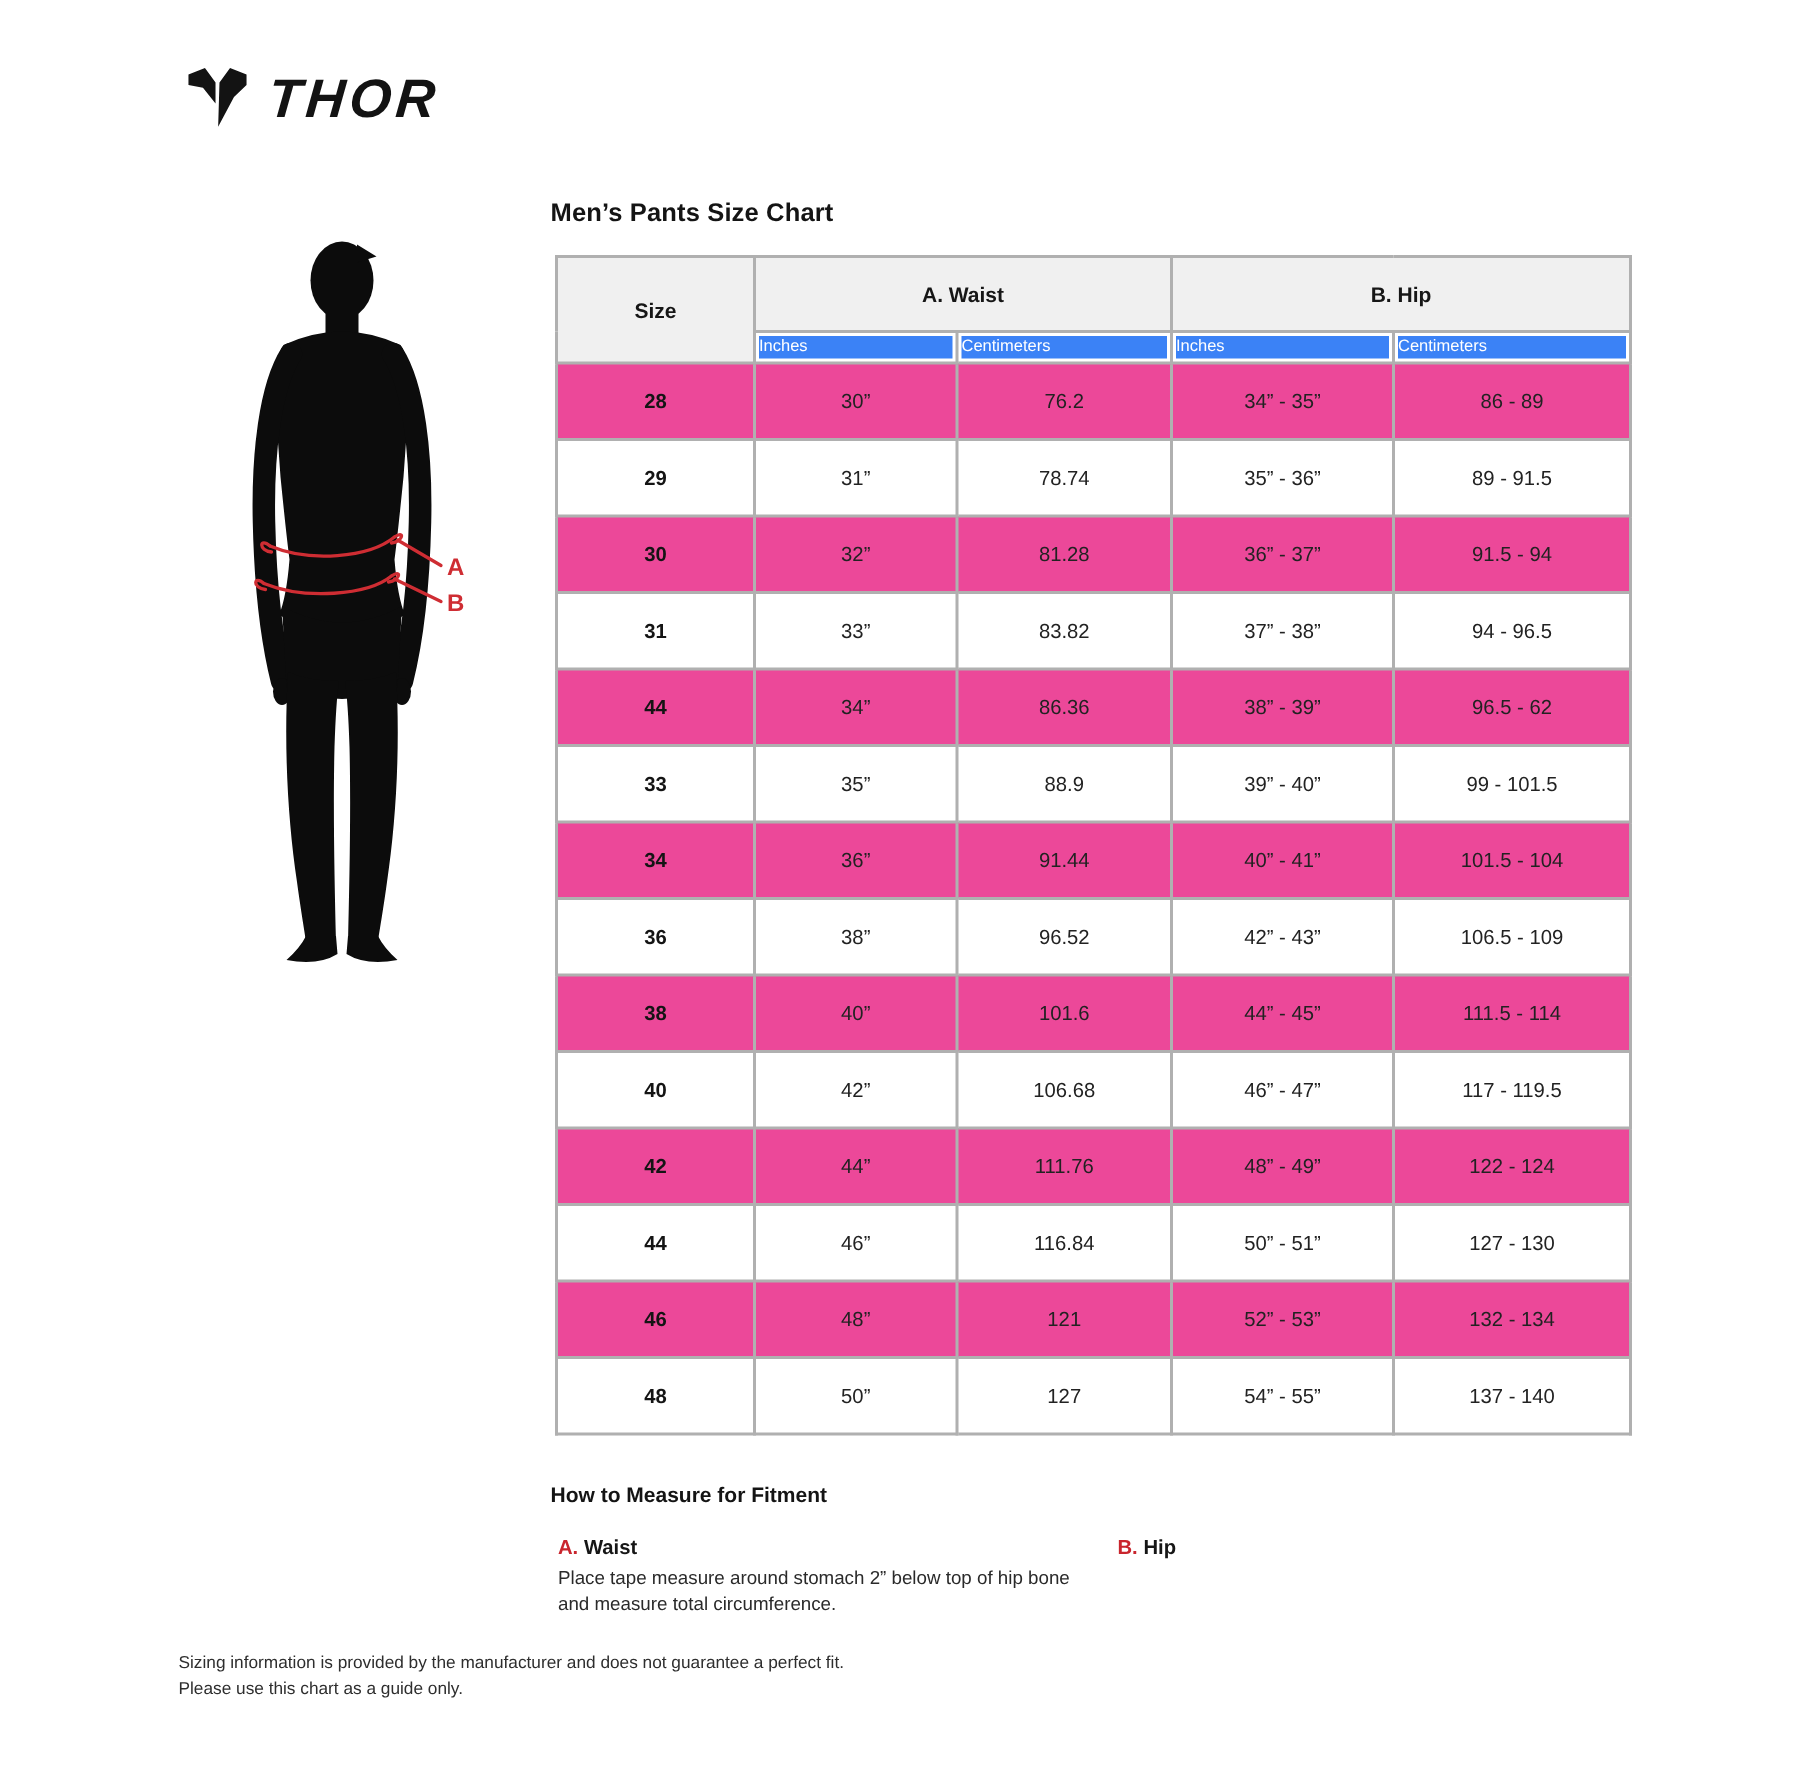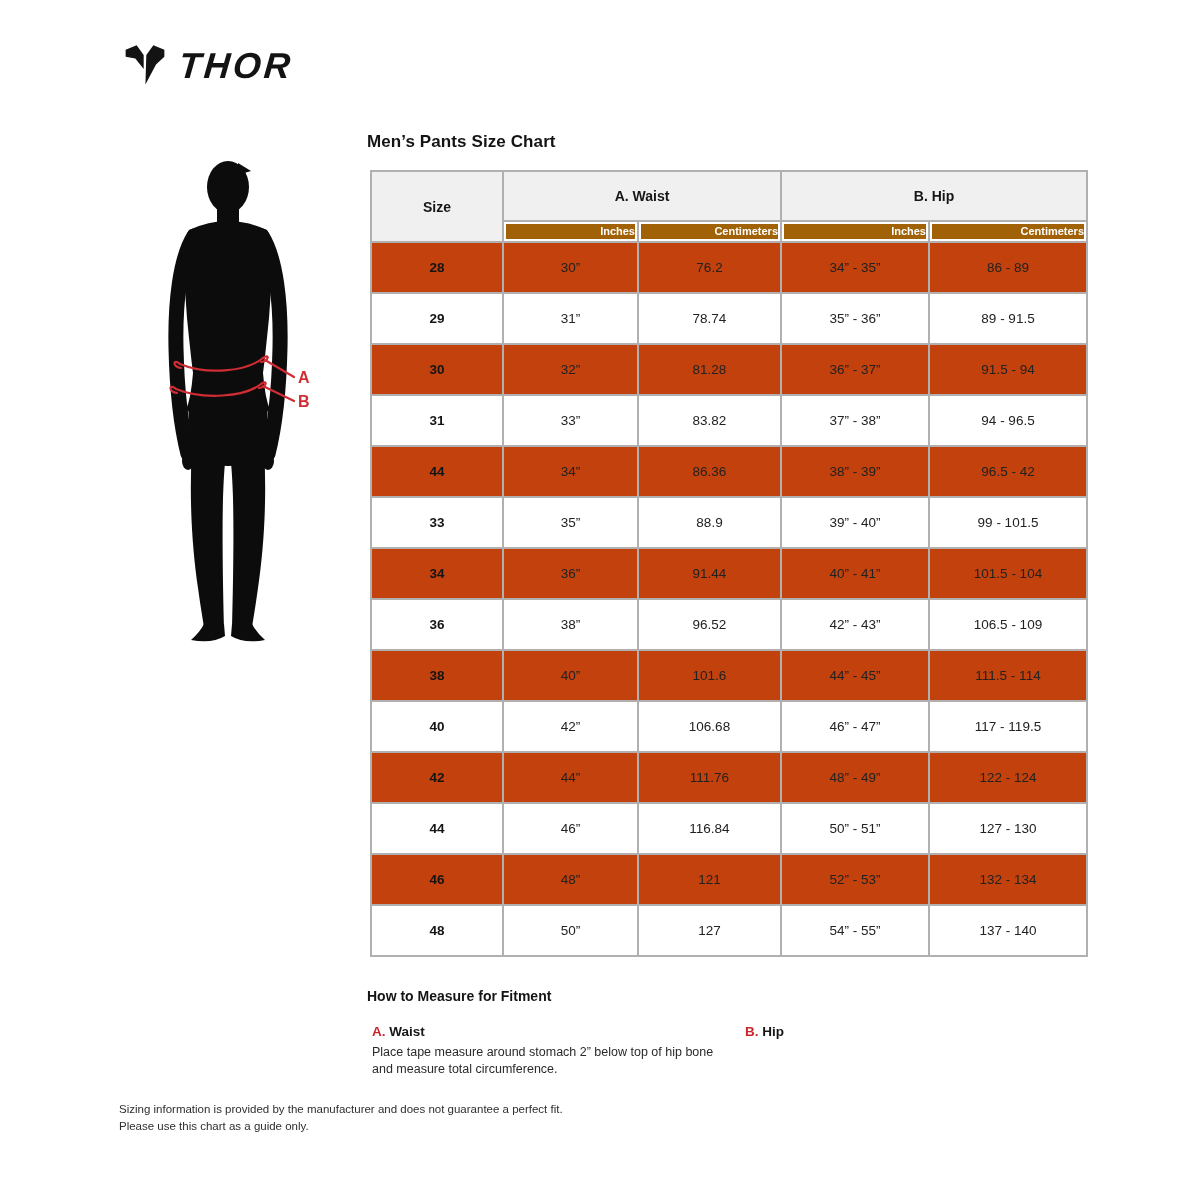--- a/index.html
+++ b/index.html
@@ -45,25 +45,25 @@
   .size-table td {
     border: 2px solid #b0b0b0; text-align: center; vertical-align: middle;
     font-size: 13.5px; color: #222; padding: 0;
   }
   .size-table td.head {
     background: #f0f0f0; font-weight: bold; font-size: 14px; color: #161616;
     height: 50px;
   }
   .size-table tr.sub td { height: 20px; background: #fff; }
   .size-table .bar {
-    margin: 2px; background: #a16207; color: #fff;
-    font-size: 11px; font-weight: bold; line-height: 15px; text-align: right;
+    margin: 2px; background: #3b82f6; color: #fff;
+    font-size: 11px; font-weight: normal; line-height: 15px; text-align: left;
   }
   .size-table tbody td { height: 51px; }
-  .size-table tbody tr.odd td { background: #c2410c; }
+  .size-table tbody tr.odd td { background: #ec4899; }
   .size-table tbody td.size-col { font-weight: bold; color: #141414; }
 
   
   .measure-item { position: absolute; top: 1024px; width: 355px; }
   .measure-item.item-a { left: 372px; }
   .measure-item.item-b { left: 745px; }
   .measure-head { font-size: 13.5px; font-weight: bold; color: #161616; }
   .measure-head .letter { color: #c9252d; }
   .measure-item p {
     margin: 5px 0 0; font-size: 12.5px; line-height: 17px; color: #2a2a2a;
@@ -180,21 +180,21 @@
           <td>33”</td>
           <td>83.82</td>
           <td>37” - 38”</td>
           <td>94 - 96.5</td>
         </tr>
         <tr class="odd">
           <td class="size-col">44</td>
           <td>34”</td>
           <td>86.36</td>
           <td>38” - 39”</td>
-          <td>96.5 - 42</td>
+          <td>96.5 - 62</td>
         </tr>
         <tr>
           <td class="size-col">33</td>
           <td>35”</td>
           <td>88.9</td>
           <td>39” - 40”</td>
           <td>99 - 101.5</td>
         </tr>
         <tr class="odd">
           <td class="size-col">34</td>

